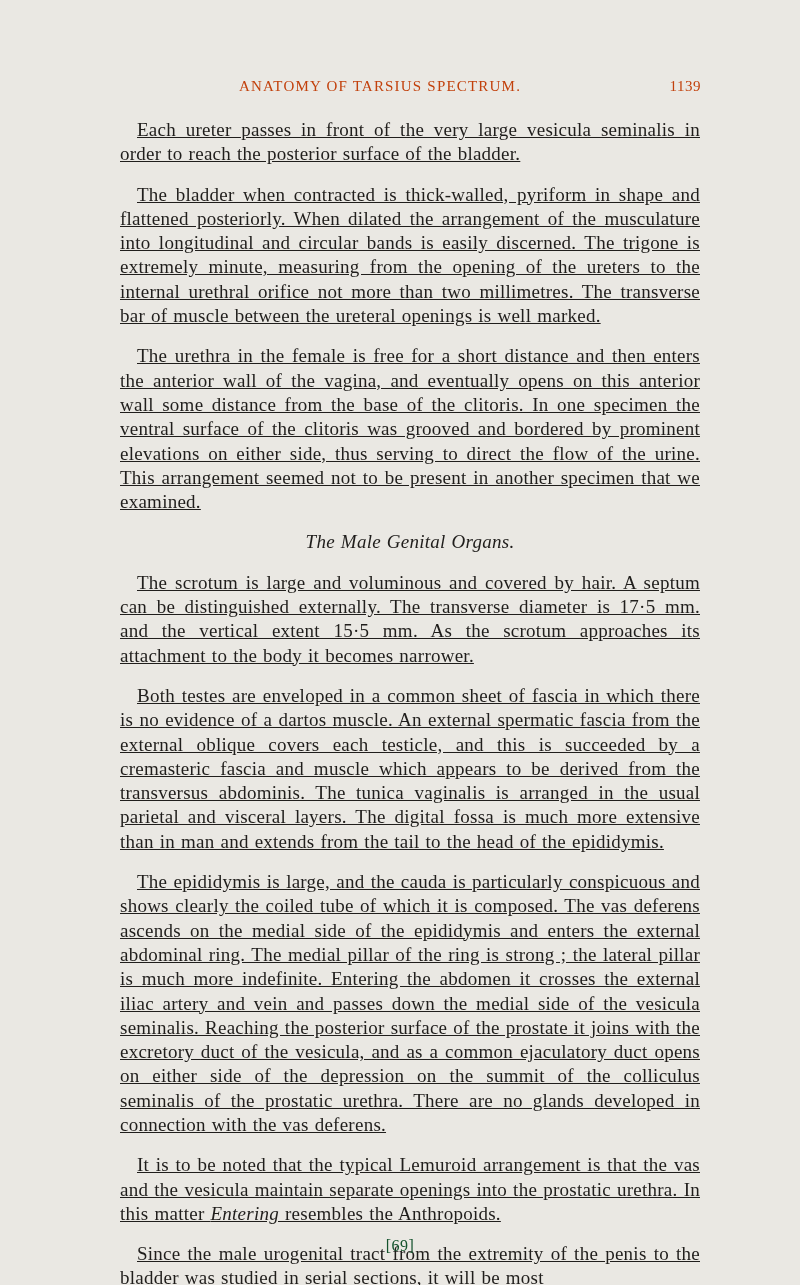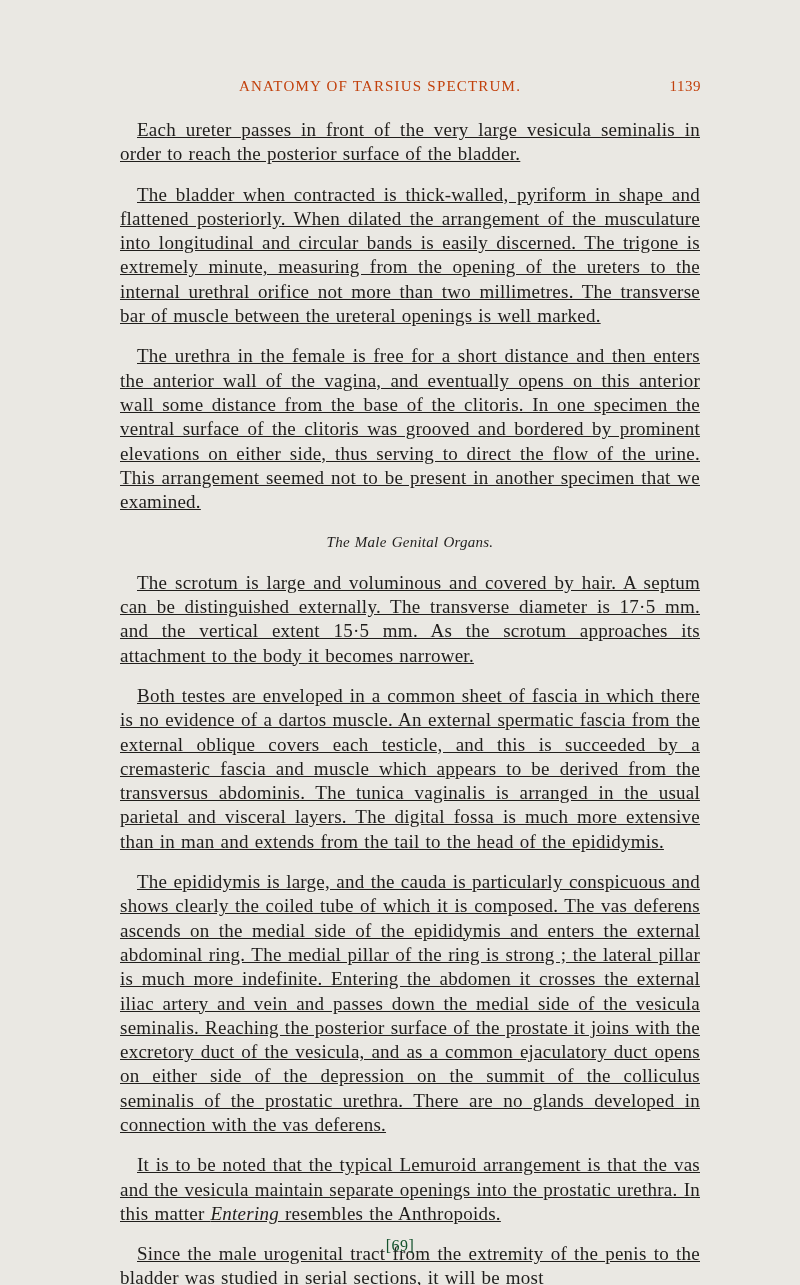--- a/index.html
+++ b/index.html
@@ -54,21 +54,21 @@
   .para {
     margin: 16px;
     text-indent: 17px;
     text-decoration: underline;
   }
   .section-heading {
     margin: 11px 0 11px 0;
     text-align: center;
     text-indent: 0;
     font-style: italic;
-    font-size: 15px;
+    font-size: 19px;
   }
   .italic {
     font-style: italic;
   }
   .footer-mark {
     position: absolute;
     left: 0;
     width: 800px;
     bottom: 30px;
     text-align: center;

